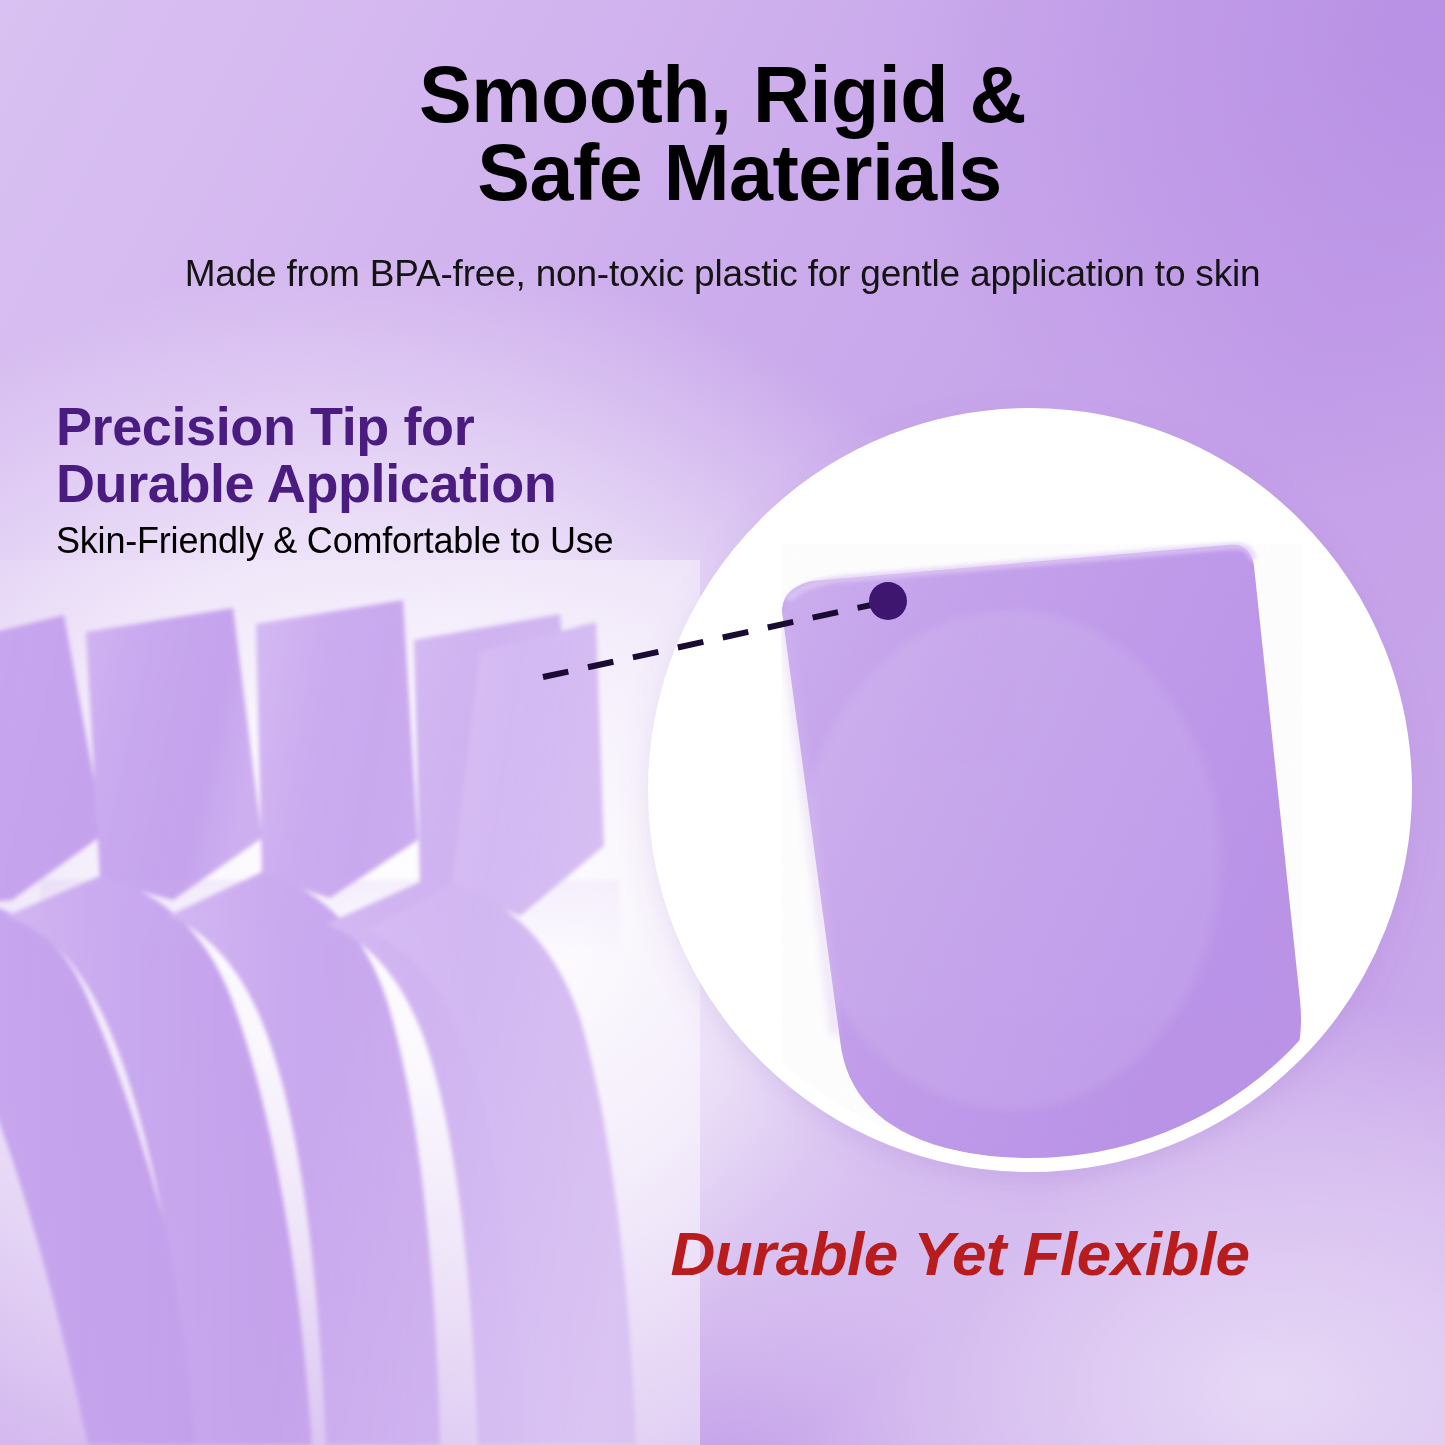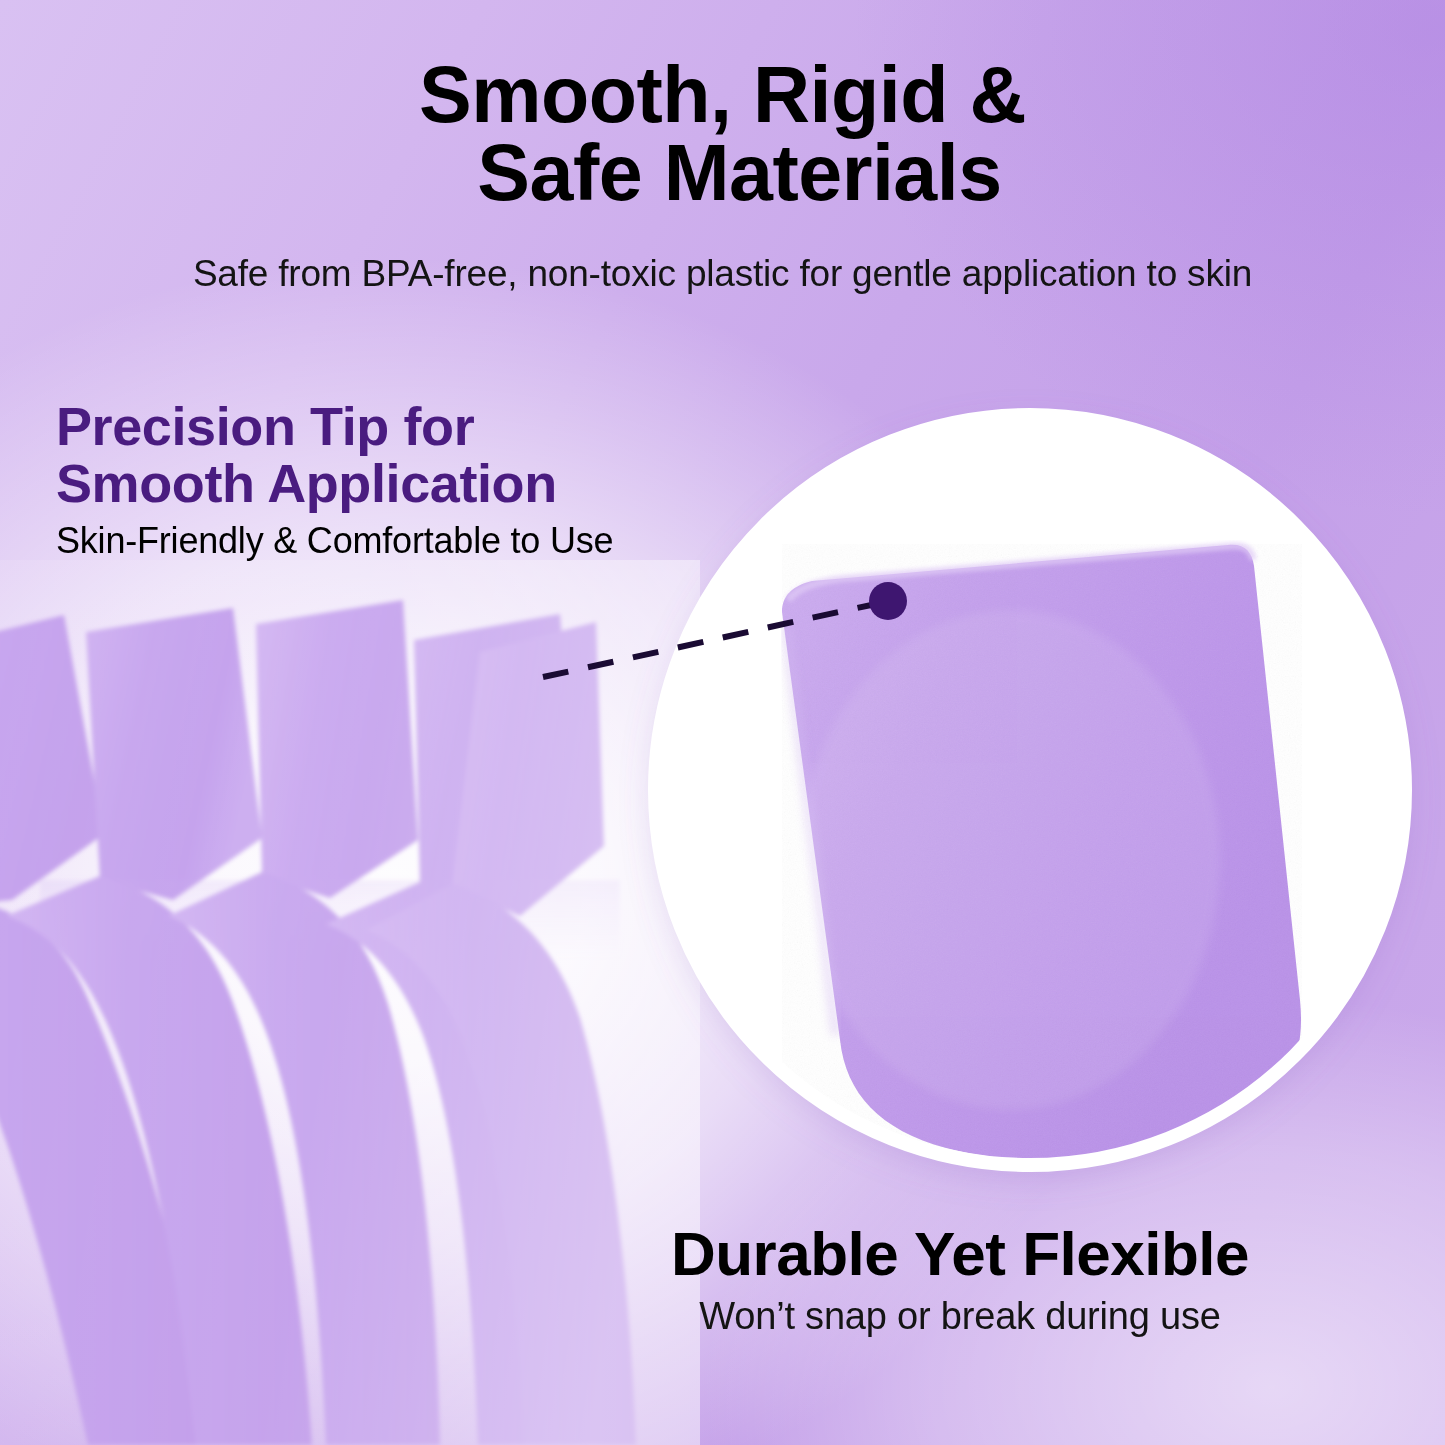--- a/index.html
+++ b/index.html
@@ -57,21 +57,21 @@
   }
   .left-head .l2{display:block;}
   .left-sub{
     margin-top:8px;color:#000000;font-size:36px;font-weight:400;letter-spacing:-0.2px;
   }
 
   .bottom-block{
     position:absolute;left:500px;top:1222px;width:920px;text-align:center;
   }
   .bottom-head{
-    color:#000000;font-weight:bold;font-size:62px;line-height:1.02;letter-spacing:-0.5px;
+    color:#b91c1c;font-weight:bold;font-size:62px;line-height:1.02;letter-spacing:-0.5px;font-style:italic;
   }
   .bottom-sub{
     margin-top:10px;color:#141414;font-size:38px;font-weight:400;letter-spacing:-0.2px;
   }
   svg.art-svg{position:absolute;left:0;top:0;width:1445px;height:1445px;}
 </style>
 </head>
 <body>
 
 <div id="canvas">
@@ -209,28 +209,27 @@
       <path d="M 543 677 C 660 652, 790 622, 876 604" fill="none" stroke="#1A0B33" stroke-width="6" stroke-dasharray="26 20" stroke-linecap="butt"></path>
       <circle cx="888" cy="601" r="19" fill="#3E1670"></circle>
     </g>
   </svg>
 
   <div class="title">
     <span>Smooth, Rigid &amp;</span>
     <span class="l2">Safe Materials</span>
   </div>
 
-  <div class="subtitle">Safe from BPA-free, non-toxic plastic for gentle application to skin</div>
+  <div class="subtitle">Made from BPA-free, non-toxic plastic for gentle application to skin</div>
 
   <div class="left-block">
     <div class="left-head">
       <span>Precision Tip for</span>
-      <span class="l2">Smooth Application</span>
+      <span class="l2">Durable Application</span>
     </div>
     <div class="left-sub">Skin-Friendly &amp; Comfortable to Use</div>
   </div>
 
   <div class="bottom-block">
     <div class="bottom-head">Durable Yet Flexible</div>
-    <div class="bottom-sub">Won’t snap or break during use</div>
   </div>
 
 </div>
 
 </body></html>

